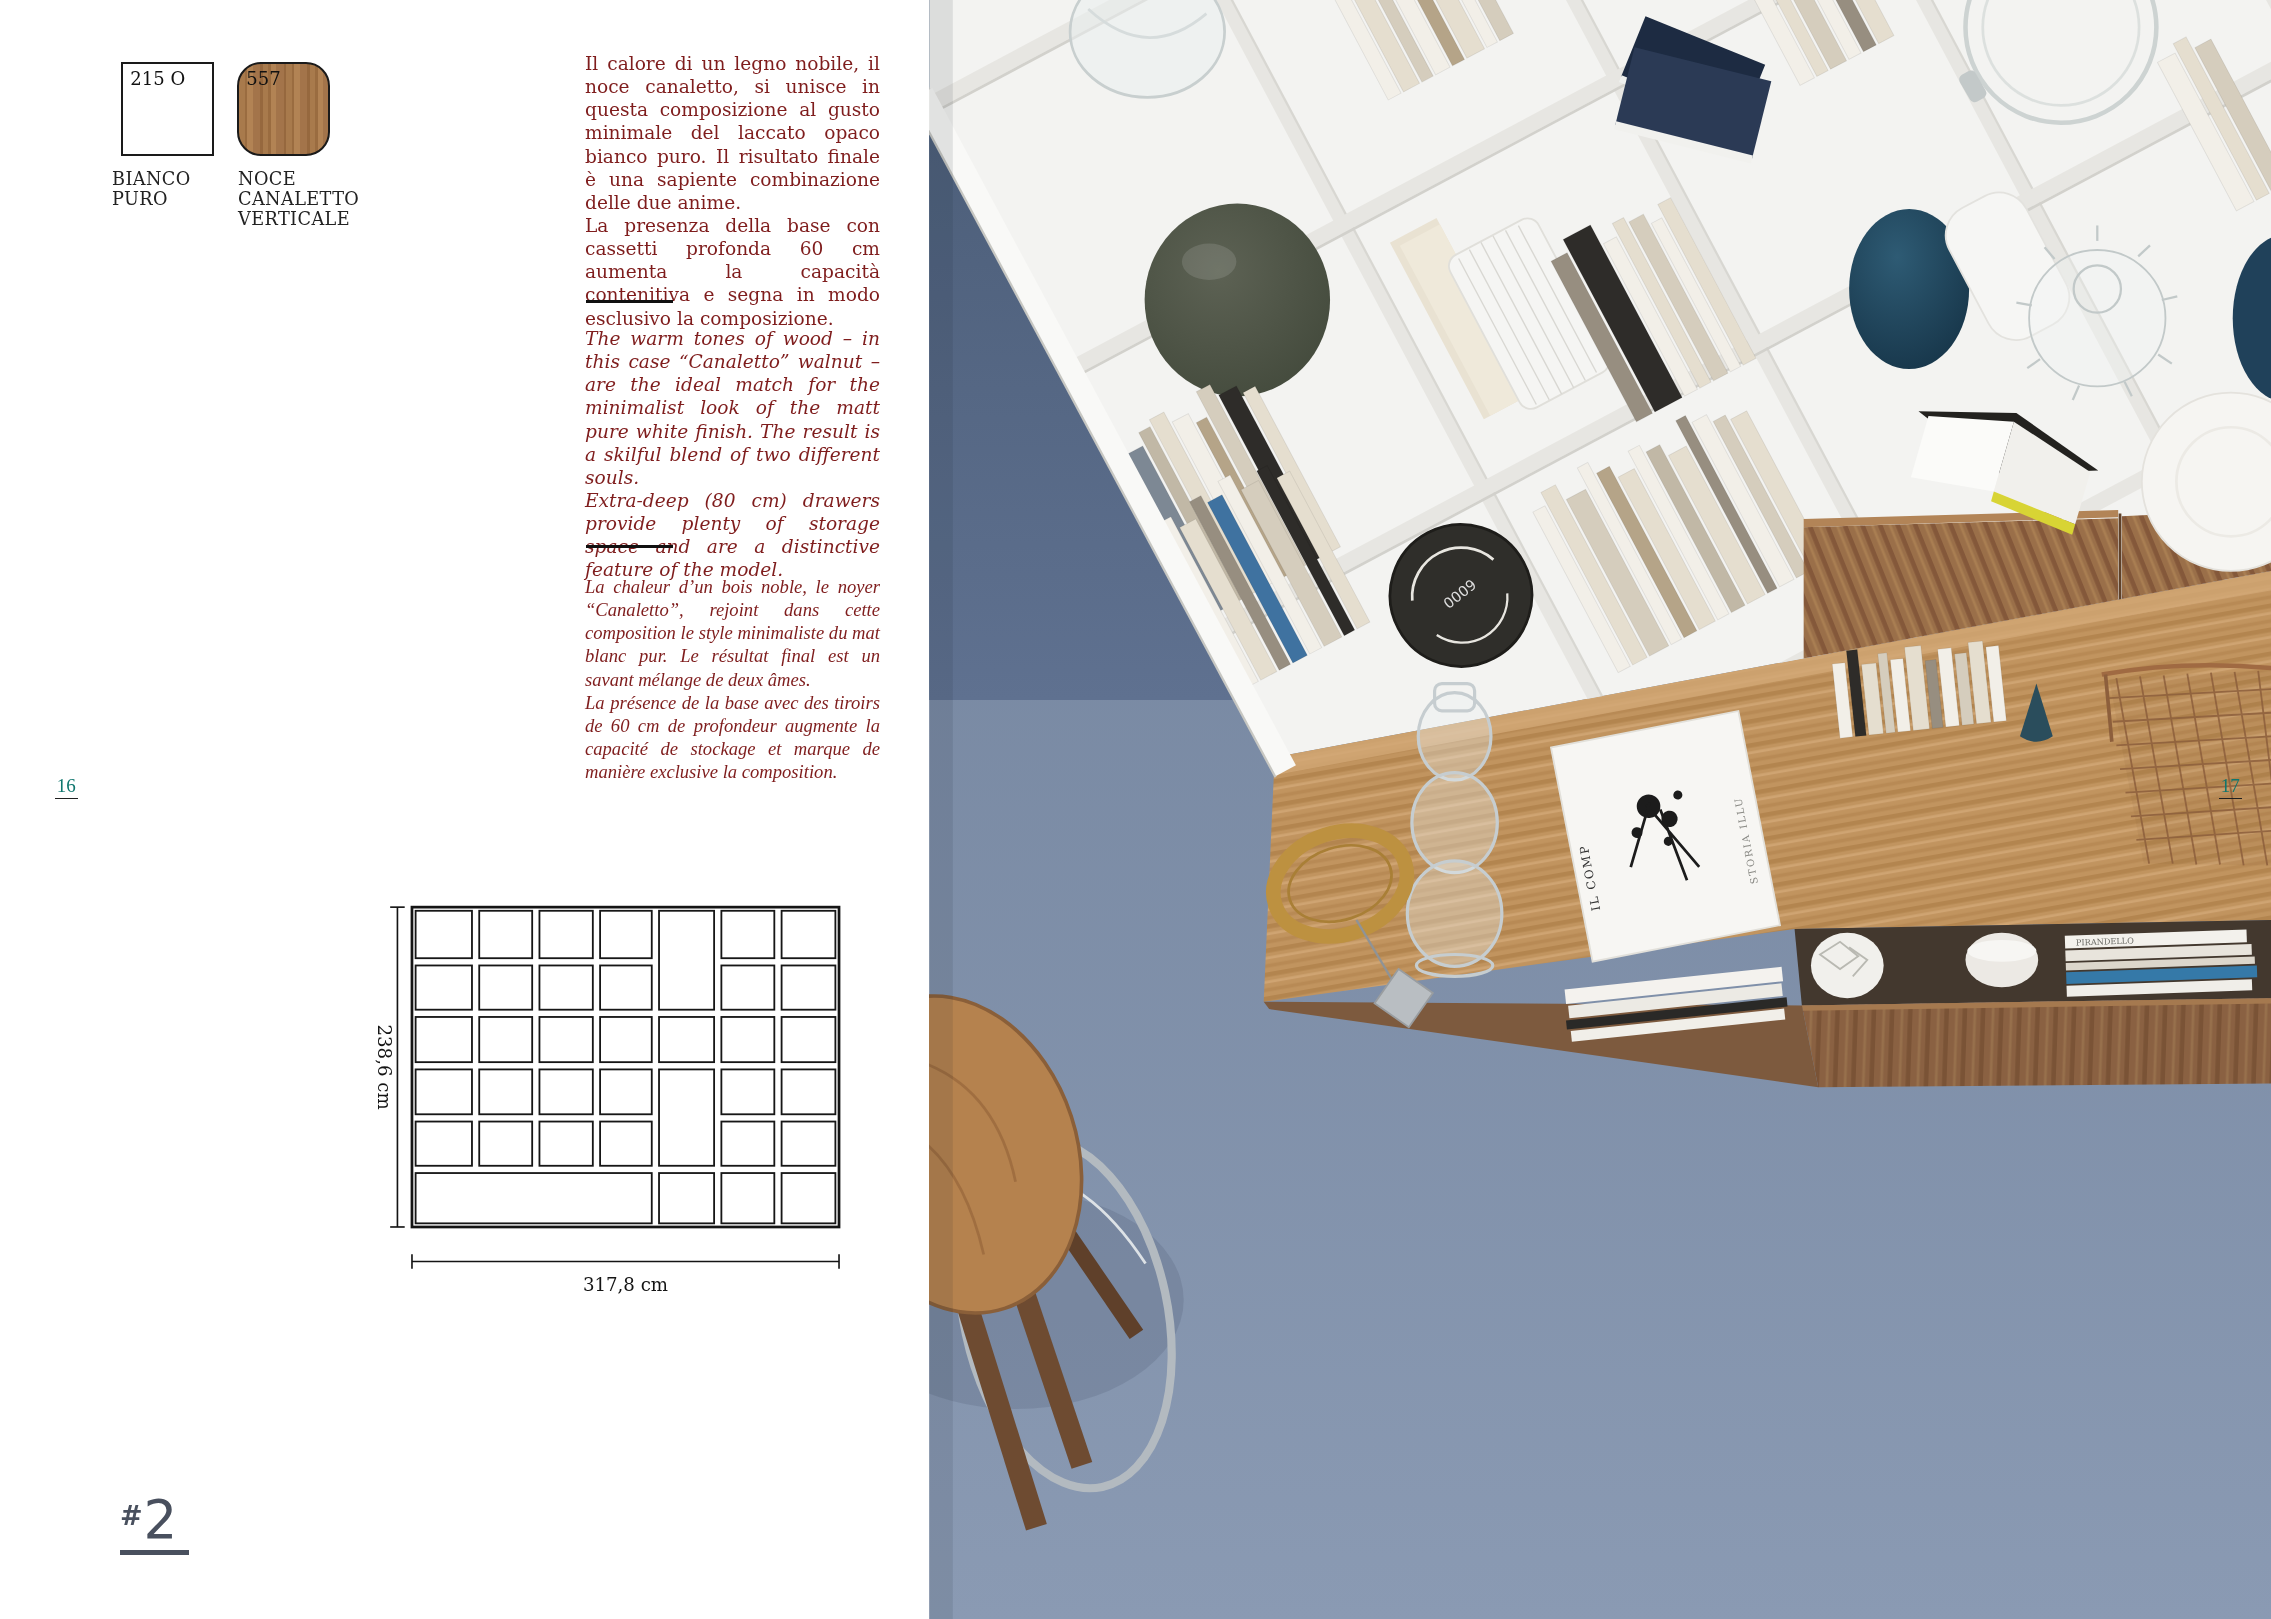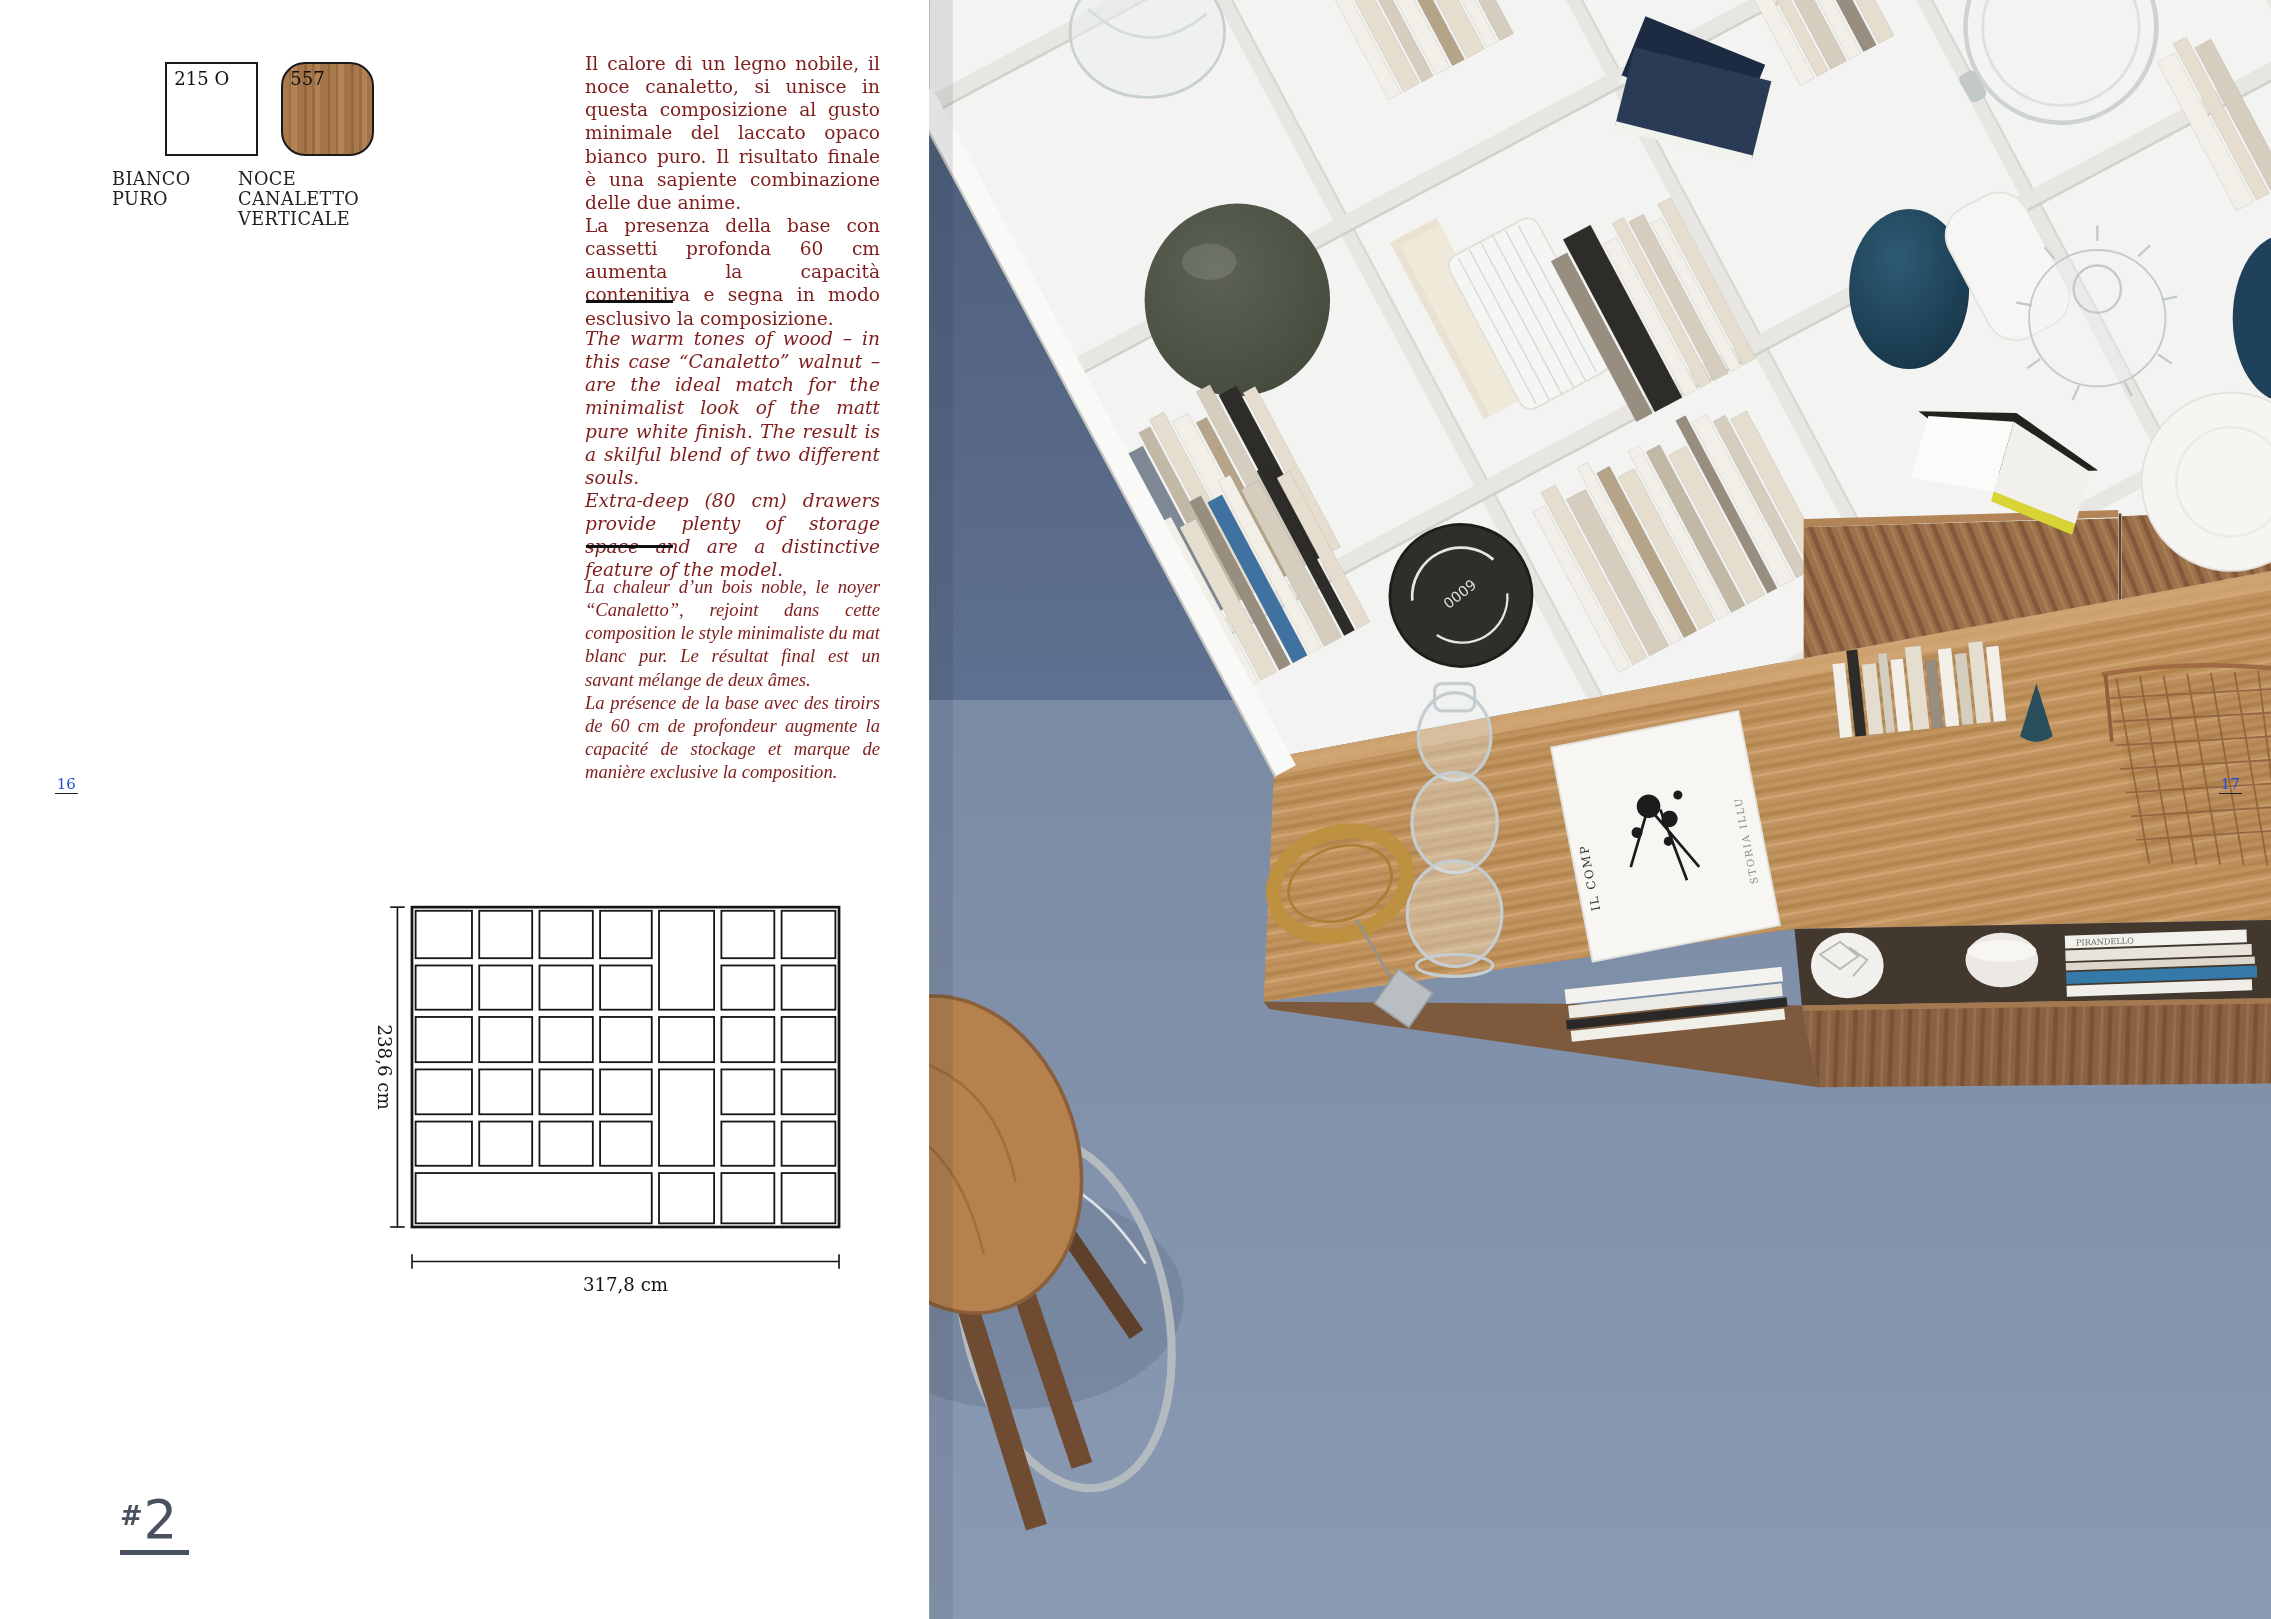--- a/index.html
+++ b/index.html
@@ -1,32 +1,32 @@
 <!DOCTYPE html>
 <html style="font-size:14.5px"><head>
 <meta charset="utf-8">
 <style>
   html,body{margin:0;padding:0;background:#888;}
   #page{position:relative;width:2272px;height:1619px;background:#ffffff;overflow:hidden;
         font-family:"DejaVu Serif", serif;color:#161616;}
   
-  .swatch{position:absolute;top:62px;width:93px;height:94px;border:2.3px solid #1a1a1a;box-sizing:border-box;margin-left:44px;}
+  .swatch{position:absolute;top:62px;width:93px;height:94px;border:2.3px solid #1a1a1a;box-sizing:border-box;}
   .swatch .code{position:absolute;left:7.3px;top:3.6px;font-size:18px;color:#111;}
   #swatch-wood{background:
      repeating-linear-gradient(90deg,#a87a4c 0 5.5px,#9a6c40 5.5px 8.2px,#b28354 8.2px 13.6px,#a3744a 13.6px 21px,#96683e 21px 23.6px); border-radius: 24px;}
   .swatch-name{position:absolute;top:169px;font-size:17.7px;letter-spacing:0.4px;line-height:1.14;
      white-space:pre-line;color:#222;}
   
   .para{position:absolute;left:585px;width:295px;font-size:18.6px;line-height:1.245;
      text-align:justify;white-space:pre-line;color:#7f1d1d;}
   .para.ital{font-style:italic;}
   .rule{position:absolute;left:586px;width:87px;height:2.7px;background:#101010;}
   
-  .pagenum{position:absolute;font-size:15px;color:#1d4ed8;border-bottom:1.8px solid #1f1f1f;
-     padding:0 1.8px 0.9px 1.8px;line-height:1.1;}
+  .pagenum{position:absolute;font-size:19px;color:#0f766e;border-bottom:1.8px solid #1f1f1f;
+     padding:0 1.8px 0.9px 1.8px;line-height:1.1;font-family:Liberation Serif, serif;}
   
   #comp{position:absolute;left:120px;top:1489px;color:#49505e;font-family:"DejaVu Sans",sans-serif;}
   #comp .hash{font-size:27px;font-weight:700;vertical-align:12.7px;letter-spacing:0.9px;}
   #comp .num{font-size:53px;font-weight:400;}
   #comp .under{width:69px;height:4.5px;background:#49505e;margin-top:0px;}
   
   #diagram{position:absolute;left:362px;top:898px;width:527px;height:409px;}
   #diagram text{font-family:"DejaVu Serif",serif;fill:#141414;}
   
   #photo{position:absolute;left:929px;top:0px;width:1343px;height:1619px;}

